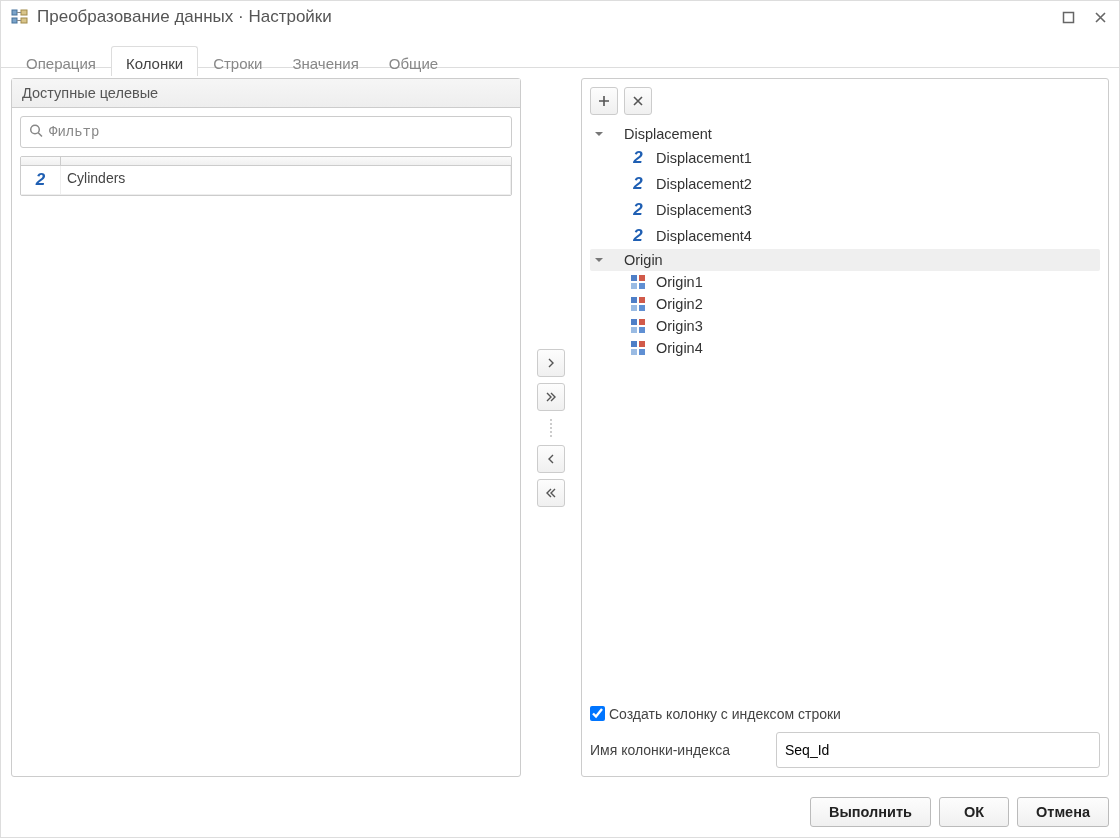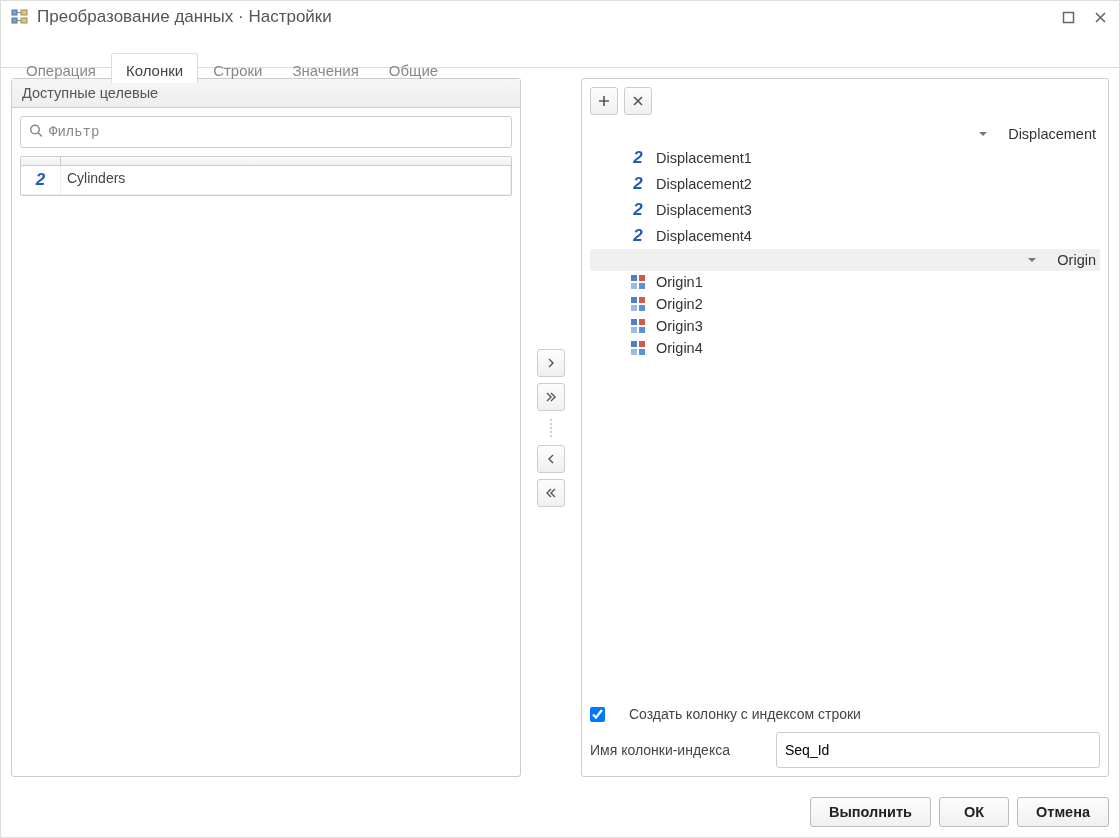--- a/index.html
+++ b/index.html
@@ -7,21 +7,21 @@
 
   .window { width: 1120px; height: 838px; border: 1px solid #ddd; display: flex; flex-direction: column; }
 
   .titlebar { display: flex; align-items: center; padding: 6px 10px 4px 10px; gap: 8px; }
   .titlebar .app-icon { width: 18px; height: 18px; display: inline-flex; align-items: center; justify-content: center; }
   .titlebar .title { font-size: 17px; color: #555; flex: 1; }
   .titlebar .win-btn { width: 18px; height: 18px; display: inline-flex; align-items: center; justify-content: center; color: #666; cursor: pointer; margin-left: 6px; }
   .titlebar .win-btn svg { stroke: #666; }
 
   .tabs { display: flex; padding: 0 10px; border-bottom: 1px solid #ddd; margin-top: 6px; }
-  .tab { padding: 8px 14px 4px 14px; font-size: 15px; color: #888; cursor: pointer; border: 1px solid transparent; border-bottom: none; position: relative; top: 16px; }
+  .tab { padding: 8px 14px 4px 14px; font-size: 15px; color: #888; cursor: pointer; border: 1px solid transparent; border-bottom: none; position: relative; top: 9px; }
   .tab.active { color: #444; border-color: #ddd; background: #fff; border-radius: 3px 3px 0 0; }
 
   .content-area { flex: 1; display: flex; flex-direction: column; padding: 10px; gap: 0; min-height: 0; }
   .columns-layout { flex: 1; display: flex; min-height: 0; gap: 0; }
   .panel { border: 1px solid #ccc; border-radius: 3px; display: flex; flex-direction: column; min-height: 0; }
   .panel.left { flex: 0 0 510px; }
   .panel.right { flex: 1; }
   .panel-header { background: linear-gradient(#f6f6f6,#eeeeee); border-bottom: 1px solid #ccc; padding: 6px 10px; color: #555; font-size: 14.5px; display: flex; align-items: center; }
   .panel-header .info-icon { margin-left: auto; width: 16px; height: 16px; border-radius: 50%; background: #bbb; color: #fff; display: inline-flex; align-items: center; justify-content: center; font-size: 11px; font-weight: bold; font-style: italic; cursor: default; }
   .panel-body { flex: 1; padding: 8px; display: flex; flex-direction: column; min-height: 0; overflow: hidden; }
@@ -44,29 +44,29 @@
 
   .transfer-bar { width: 60px; display: flex; flex-direction: column; align-items: center; justify-content: center; gap: 6px; position:relative;}
   .tbtn { width: 28px; height: 28px; border: 1px solid #ccc; border-radius: 3px; background: linear-gradient(#fdfdfd,#f0f0f0); display: inline-flex; align-items: center; justify-content: center; color: #555; cursor: pointer; font-size: 13px; }
   .dots{width:6px;display:flex;flex-direction:column;align-items:center;gap:2px;margin:2px 0;}
   .dots span{width:2px;height:2px;background:#bbb;border-radius:50%;}
 
   .toolbar { display: flex; gap: 6px; margin-bottom: 8px; }
 
   .tree { flex: 1; overflow: auto; font-size: 14.5px; color: #333;}
   .tree-group{}
-  .group-header { display: flex; align-items: center; gap: 18px; padding: 3px 4px; cursor: pointer; border-radius:2px;justify-content:flex-end;}
+  .group-header { display: flex; align-items: center; gap: 18px; padding: 3px 4px; cursor: pointer; border-radius:2px;}
   .group-header.selected { background: #efefef; }
   .caret{width:12px;display:inline-block;}
   .caret svg{display:block;}
   .tree-item { display: flex; align-items: center; gap: 8px; padding: 3px 4px 3px 38px; cursor: pointer; }
   .tree-item .icon-slot{width:20px;display:inline-flex;align-items:center;justify-content:center;}
 
   .panel-footer { border-top: 0px solid #eee; padding: 4px 8px 8px 8px; display:flex;flex-direction:column;gap:10px;}
-  .chk-row { display: flex; align-items: center; gap: 24px; color:#444;}
+  .chk-row { display: flex; gap: 4px; color:#444;}
   .chk-row input{width:15px;height:15px;}
   .field-row { display: flex; align-items: center; gap: 10px; }
   .field-row label { min-width: 176px; color:#444;}
   .field-row input[type=text] { flex: 1; height: 36px; border: 1px solid #ccc; border-radius: 3px; padding: 2px 8px; font-size: 14px; }
 
   .footer { display: flex; justify-content: flex-end; gap: 8px; padding: 10px; }
   .btn { min-width: 70px; padding: 6px 18px; border: 1px solid #bbb; border-radius: 3px; background: linear-gradient(#fdfdfd,#f0f0f0); font-size: 14.5px; color: #222; cursor: pointer; font-weight:600;}
 </style>
 </head>
 <body>

